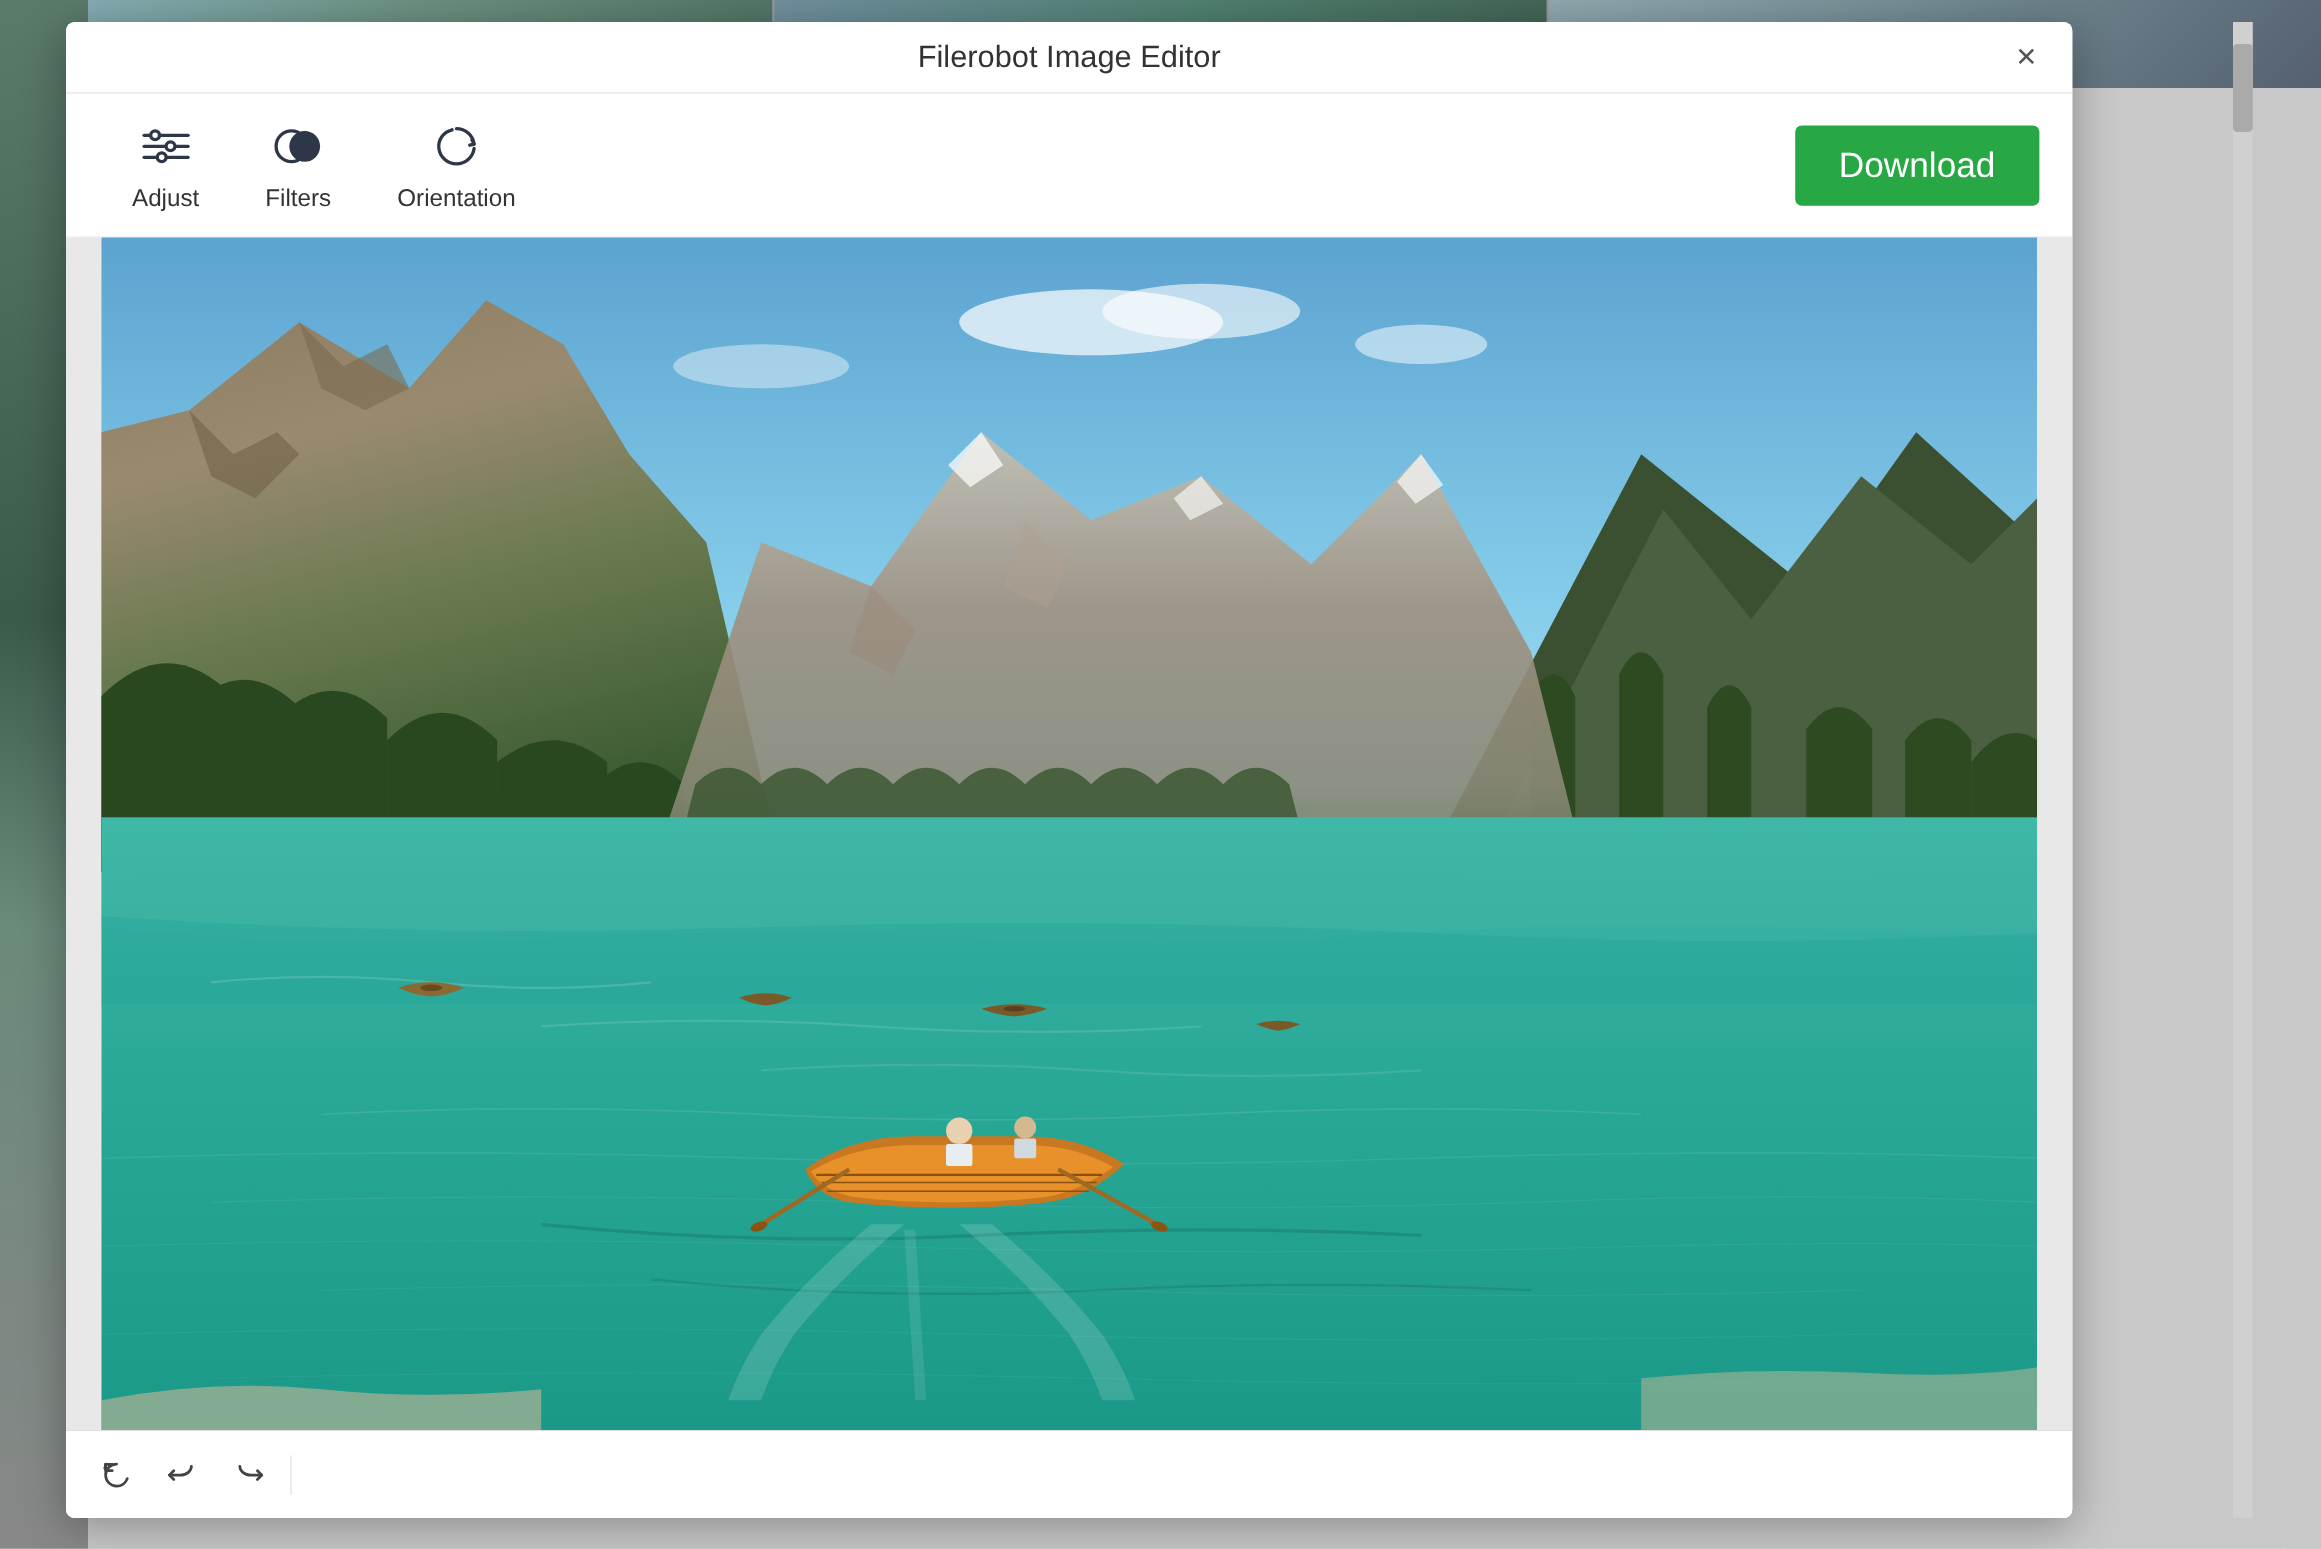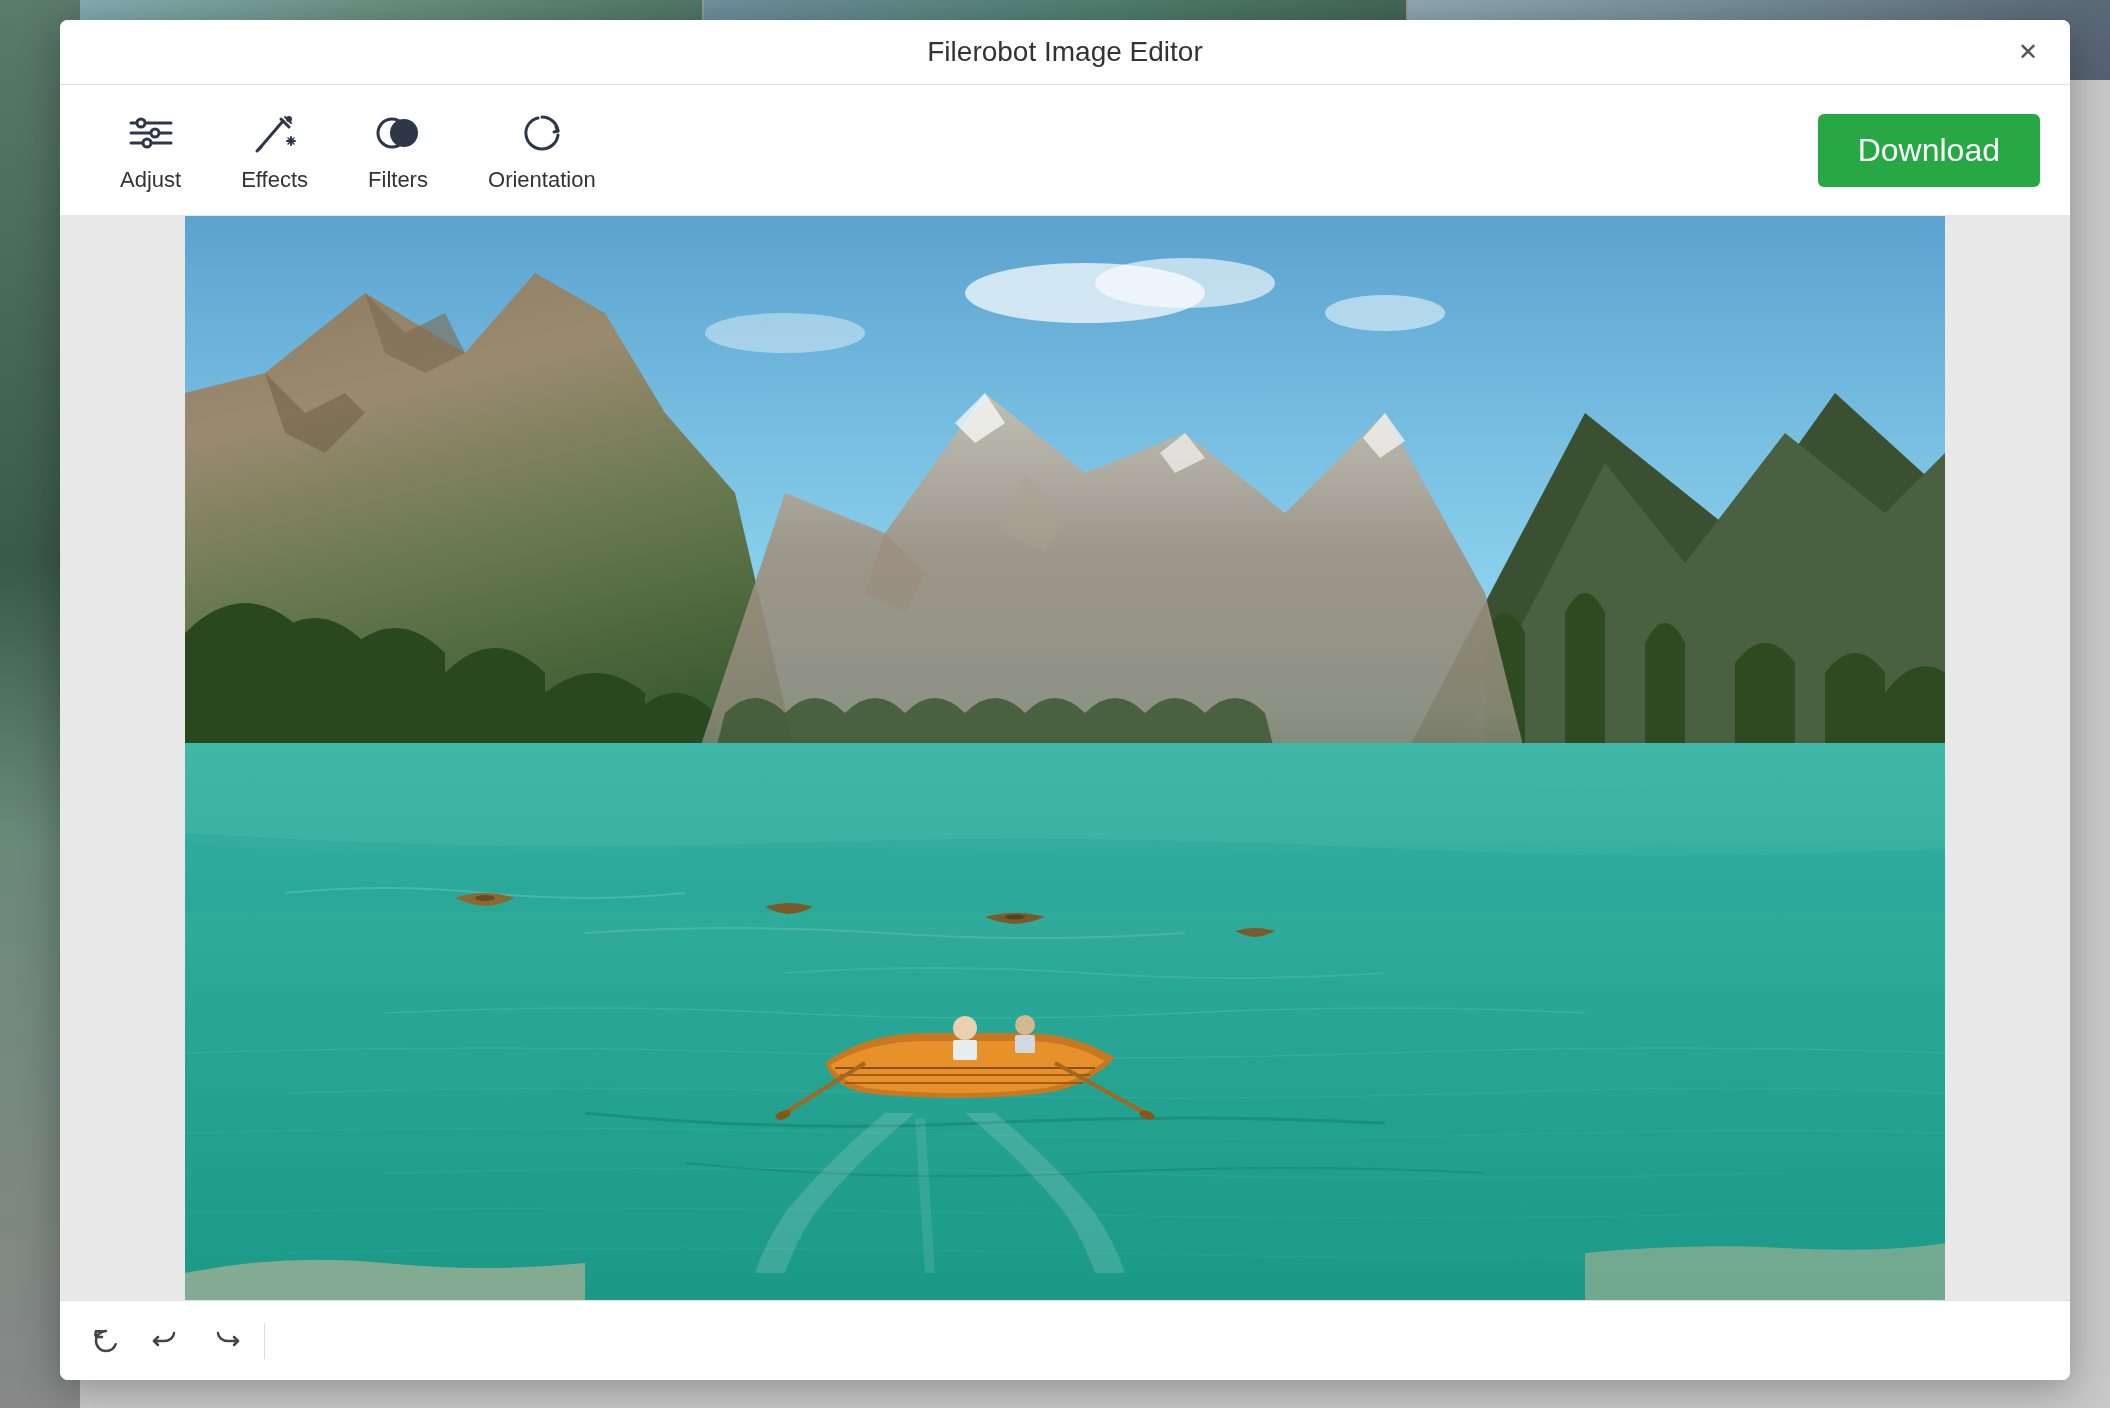--- a/index.html
+++ b/index.html
@@ -35,21 +35,21 @@
       width: 80px;
       height: 1408px;
       background: linear-gradient(to bottom, #5a7a6a 0%, #3a5a4a 40%, #6a8a7a 60%, #888 100%);
     }
 
     
     .modal-overlay {
       position: absolute;
       top: 20px;
       left: 60px;
-      width: 2010px;
+      width: 1824px;
       height: 1360px;
       background: white;
       border-radius: 8px;
       box-shadow: 0 8px 40px rgba(0,0,0,0.3);
       display: flex;
       flex-direction: column;
       overflow: hidden;
     }
 
     
@@ -222,37 +222,20 @@
           <line x1="4" y1="24" x2="44" y2="24" stroke="#2d3748" stroke-width="3" stroke-linecap="round"></line>
           <line x1="4" y1="34" x2="44" y2="34" stroke="#2d3748" stroke-width="3" stroke-linecap="round"></line>
           <circle cx="14" cy="14" r="4" fill="white" stroke="#2d3748" stroke-width="3"></circle>
           <circle cx="28" cy="24" r="4" fill="white" stroke="#2d3748" stroke-width="3"></circle>
           <circle cx="20" cy="34" r="4" fill="white" stroke="#2d3748" stroke-width="3"></circle>
         </svg>
       </div>
       <span class="tool-label">Adjust</span>
     </div>
 
-    <div class="tool-item">
-      <div class="tool-icon">
-        <svg class="tool-svg" viewBox="0 0 48 48" fill="none" xmlns="http://www.w3.org/2000/svg">
-          <line x1="8" y1="40" x2="32" y2="12" stroke="#2d3748" stroke-width="3" stroke-linecap="round"></line>
-          <line x1="30" y1="10" x2="38" y2="18" stroke="#2d3748" stroke-width="3" stroke-linecap="round"></line>
-          <line x1="34" y1="8" x2="40" y2="14" stroke="#2d3748" stroke-width="2" stroke-linecap="round"></line>
-          <circle cx="38" cy="10" r="3" fill="#2d3748"></circle>
-          <line x1="6" y1="42" x2="10" y2="38" stroke="#2d3748" stroke-width="3" stroke-linecap="round"></line>
-
-          <line x1="40" y1="28" x2="40" y2="36" stroke="#2d3748" stroke-width="2" stroke-linecap="round"></line>
-          <line x1="36" y1="32" x2="44" y2="32" stroke="#2d3748" stroke-width="2" stroke-linecap="round"></line>
-          <line x1="37" y1="29" x2="43" y2="35" stroke="#2d3748" stroke-width="1.5" stroke-linecap="round"></line>
-          <line x1="43" y1="29" x2="37" y2="35" stroke="#2d3748" stroke-width="1.5" stroke-linecap="round"></line>
-        </svg>
-      </div>
-      <span class="tool-label">Effects</span>
-    </div>
 
     <div class="tool-item">
       <div class="tool-icon">
         <svg class="tool-svg" viewBox="0 0 48 48" fill="none" xmlns="http://www.w3.org/2000/svg">
 
           <circle cx="18" cy="24" r="14" stroke="#2d3748" stroke-width="3" fill="none"></circle>
 
           <circle cx="30" cy="24" r="14" fill="#2d3748"></circle>
 
           <path d="M24 11.6 A14 14 0 0 1 24 36.4 A14 14 0 0 0 24 11.6Z" fill="#2d3748"></path>

